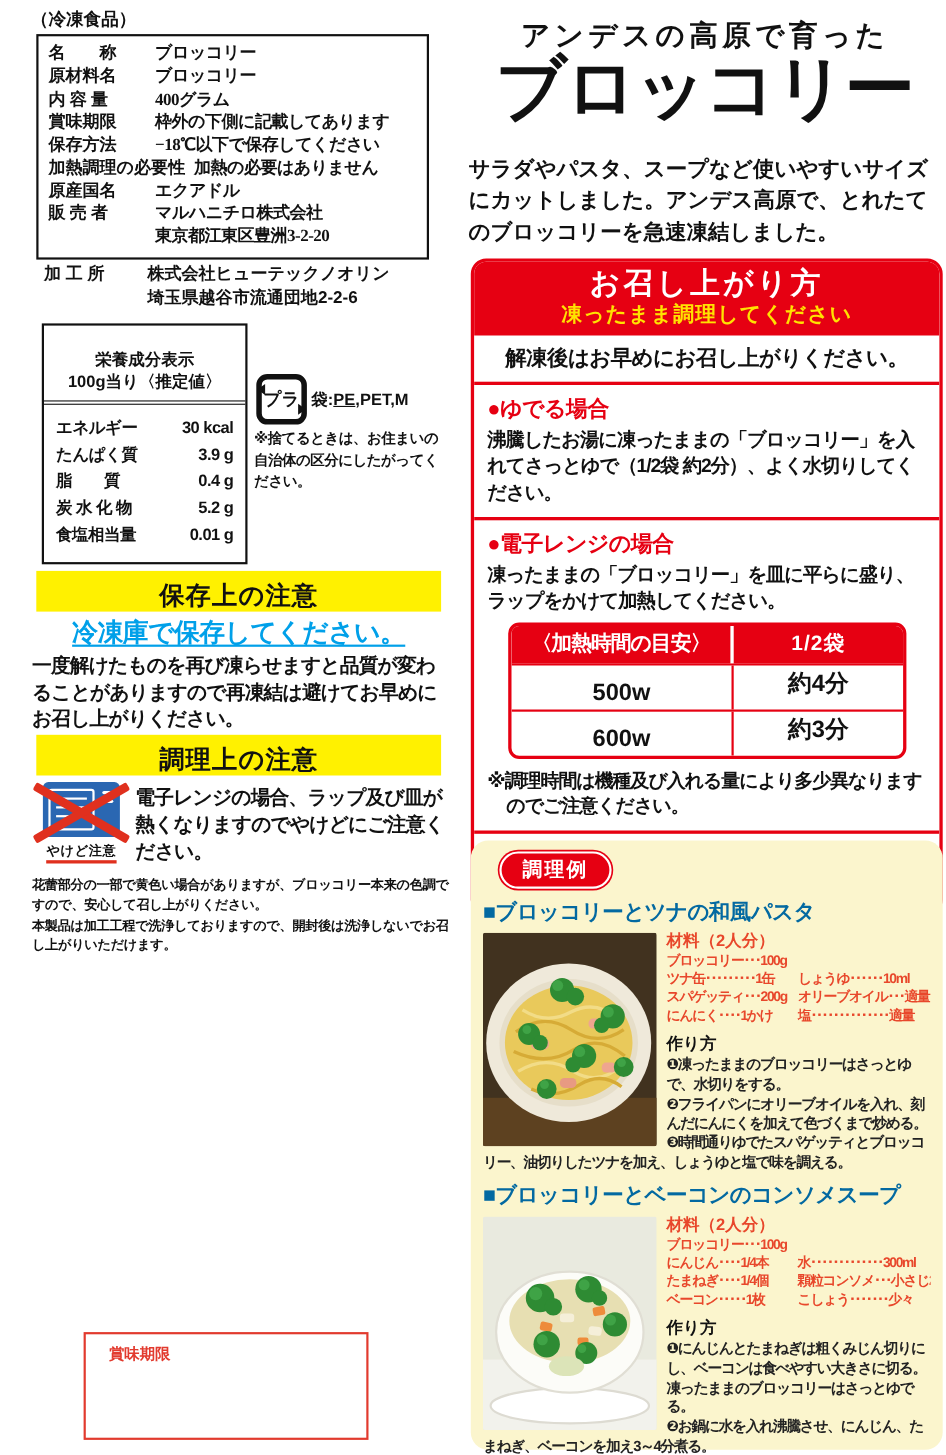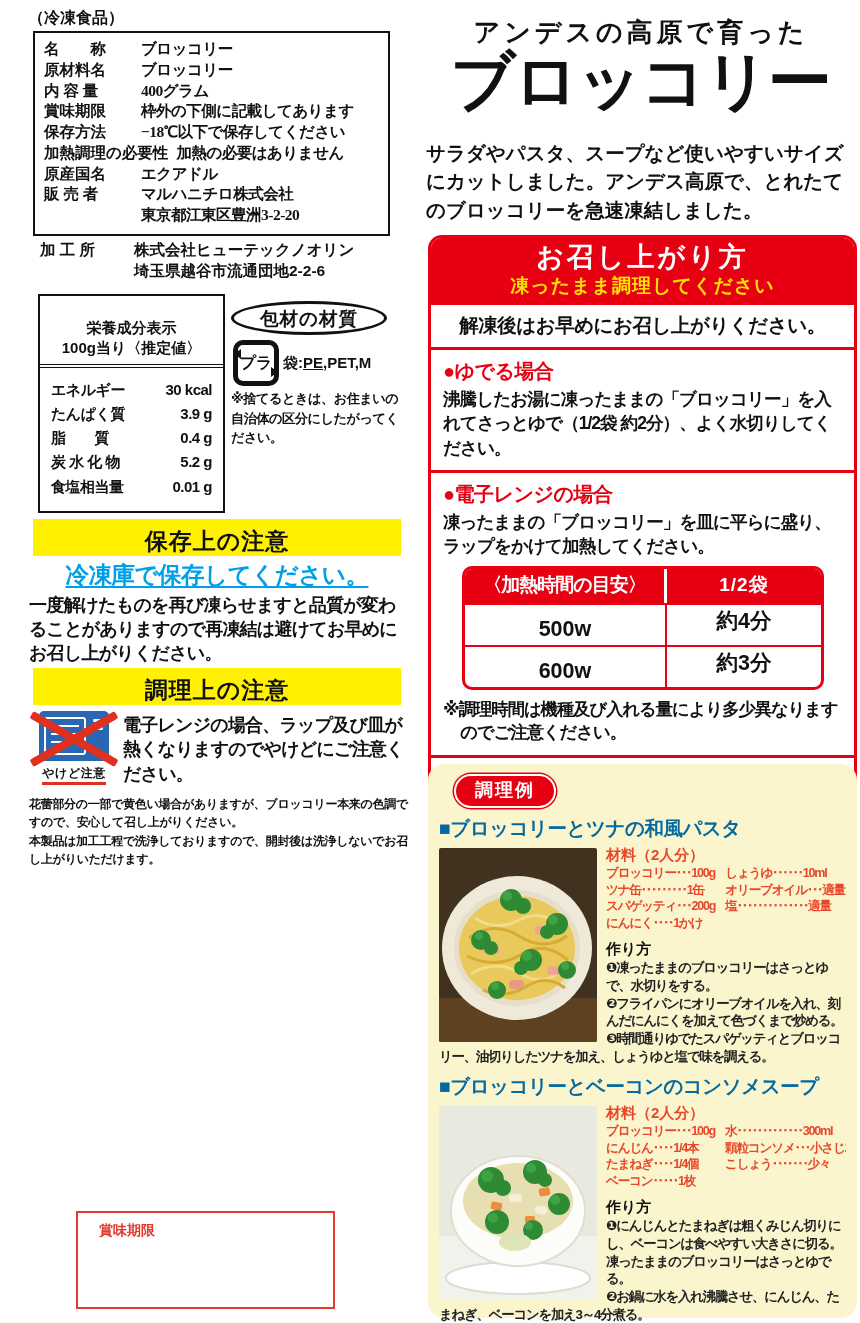--- a/index.html
+++ b/index.html
@@ -86,21 +86,21 @@
   .mwt-row .c2 { flex:1; padding:1px 0 3px; }
   .inst-note { font-size:17.3px; font-weight:700; line-height:1.36; letter-spacing:-1px; text-indent:-1em; padding-left:1em; }
 
   .recipes-panel { left:428px; top:764px; width:429px; height:554px; background:#FBF5CD; border-radius:16px; padding:10px 11px; }
   .badge { display:inline-block; margin-left:15px; background:#E60012; color:#fff; font-size:18px; font-weight:800;
            padding:2px 19px 4px; border-radius:999px; border:2.5px solid #fff; box-shadow:0 0 0 1.5px #E60012; letter-spacing:2px; }
   .recipe-title { color:#0369a1; font-size:19.5px; font-weight:800; letter-spacing:-0.5px; margin:7px 0 4px; }
   .recipe { overflow:hidden; }
   .recipe-photo { float:left; width:158px; height:194px; margin:2px 9px 4px 0; border-radius:2px; }
   .ing-heading { color:#E8472B; font-size:15px; font-weight:800; }
-  .ing-cols { display:flex; gap:10px; }
+  .ing-cols { display:flex; gap:10px;align-items:flex-end; }
   .ing-col div { color:#E8472B; font-size:12.6px; font-weight:700; line-height:1.33; letter-spacing:-1.2px; white-space:nowrap; }
   .steps-heading { font-size:15px; font-weight:800; margin-top:8px; }
   .step { font-size:13.4px; font-weight:700; line-height:1.33; letter-spacing:-1.2px; color:#222; }
 </style>
 </head>
 <body>
 
 <div id="page">
 
   <div class="abs frozen-label">（冷凍食品）</div>
@@ -175,21 +175,20 @@
           <span>炭 水 化 物</span>
           <span>5.2 g</span>
         </div>
       <div class="nut-row">
           <span>食塩相当量</span>
           <span>0.01 g</span>
         </div>
     </div>
   </div>
 
-  <div class="abs pack-oval">包材の材質</div>
   <div class="abs pla-row">
     <div class="pla-icon">
         <span>プラ</span>
       </div>
     <div class="pla-text"><span>袋:</span><span class="pe">PE</span><span>,PET,M</span></div>
   </div>
   <div class="abs disposal">※捨てるときは、お住まいの自治体の区分にしたがってください。</div>
 
   <div class="abs banner storage">
     <svg width="34" height="28" viewBox="0 0 40 32">

